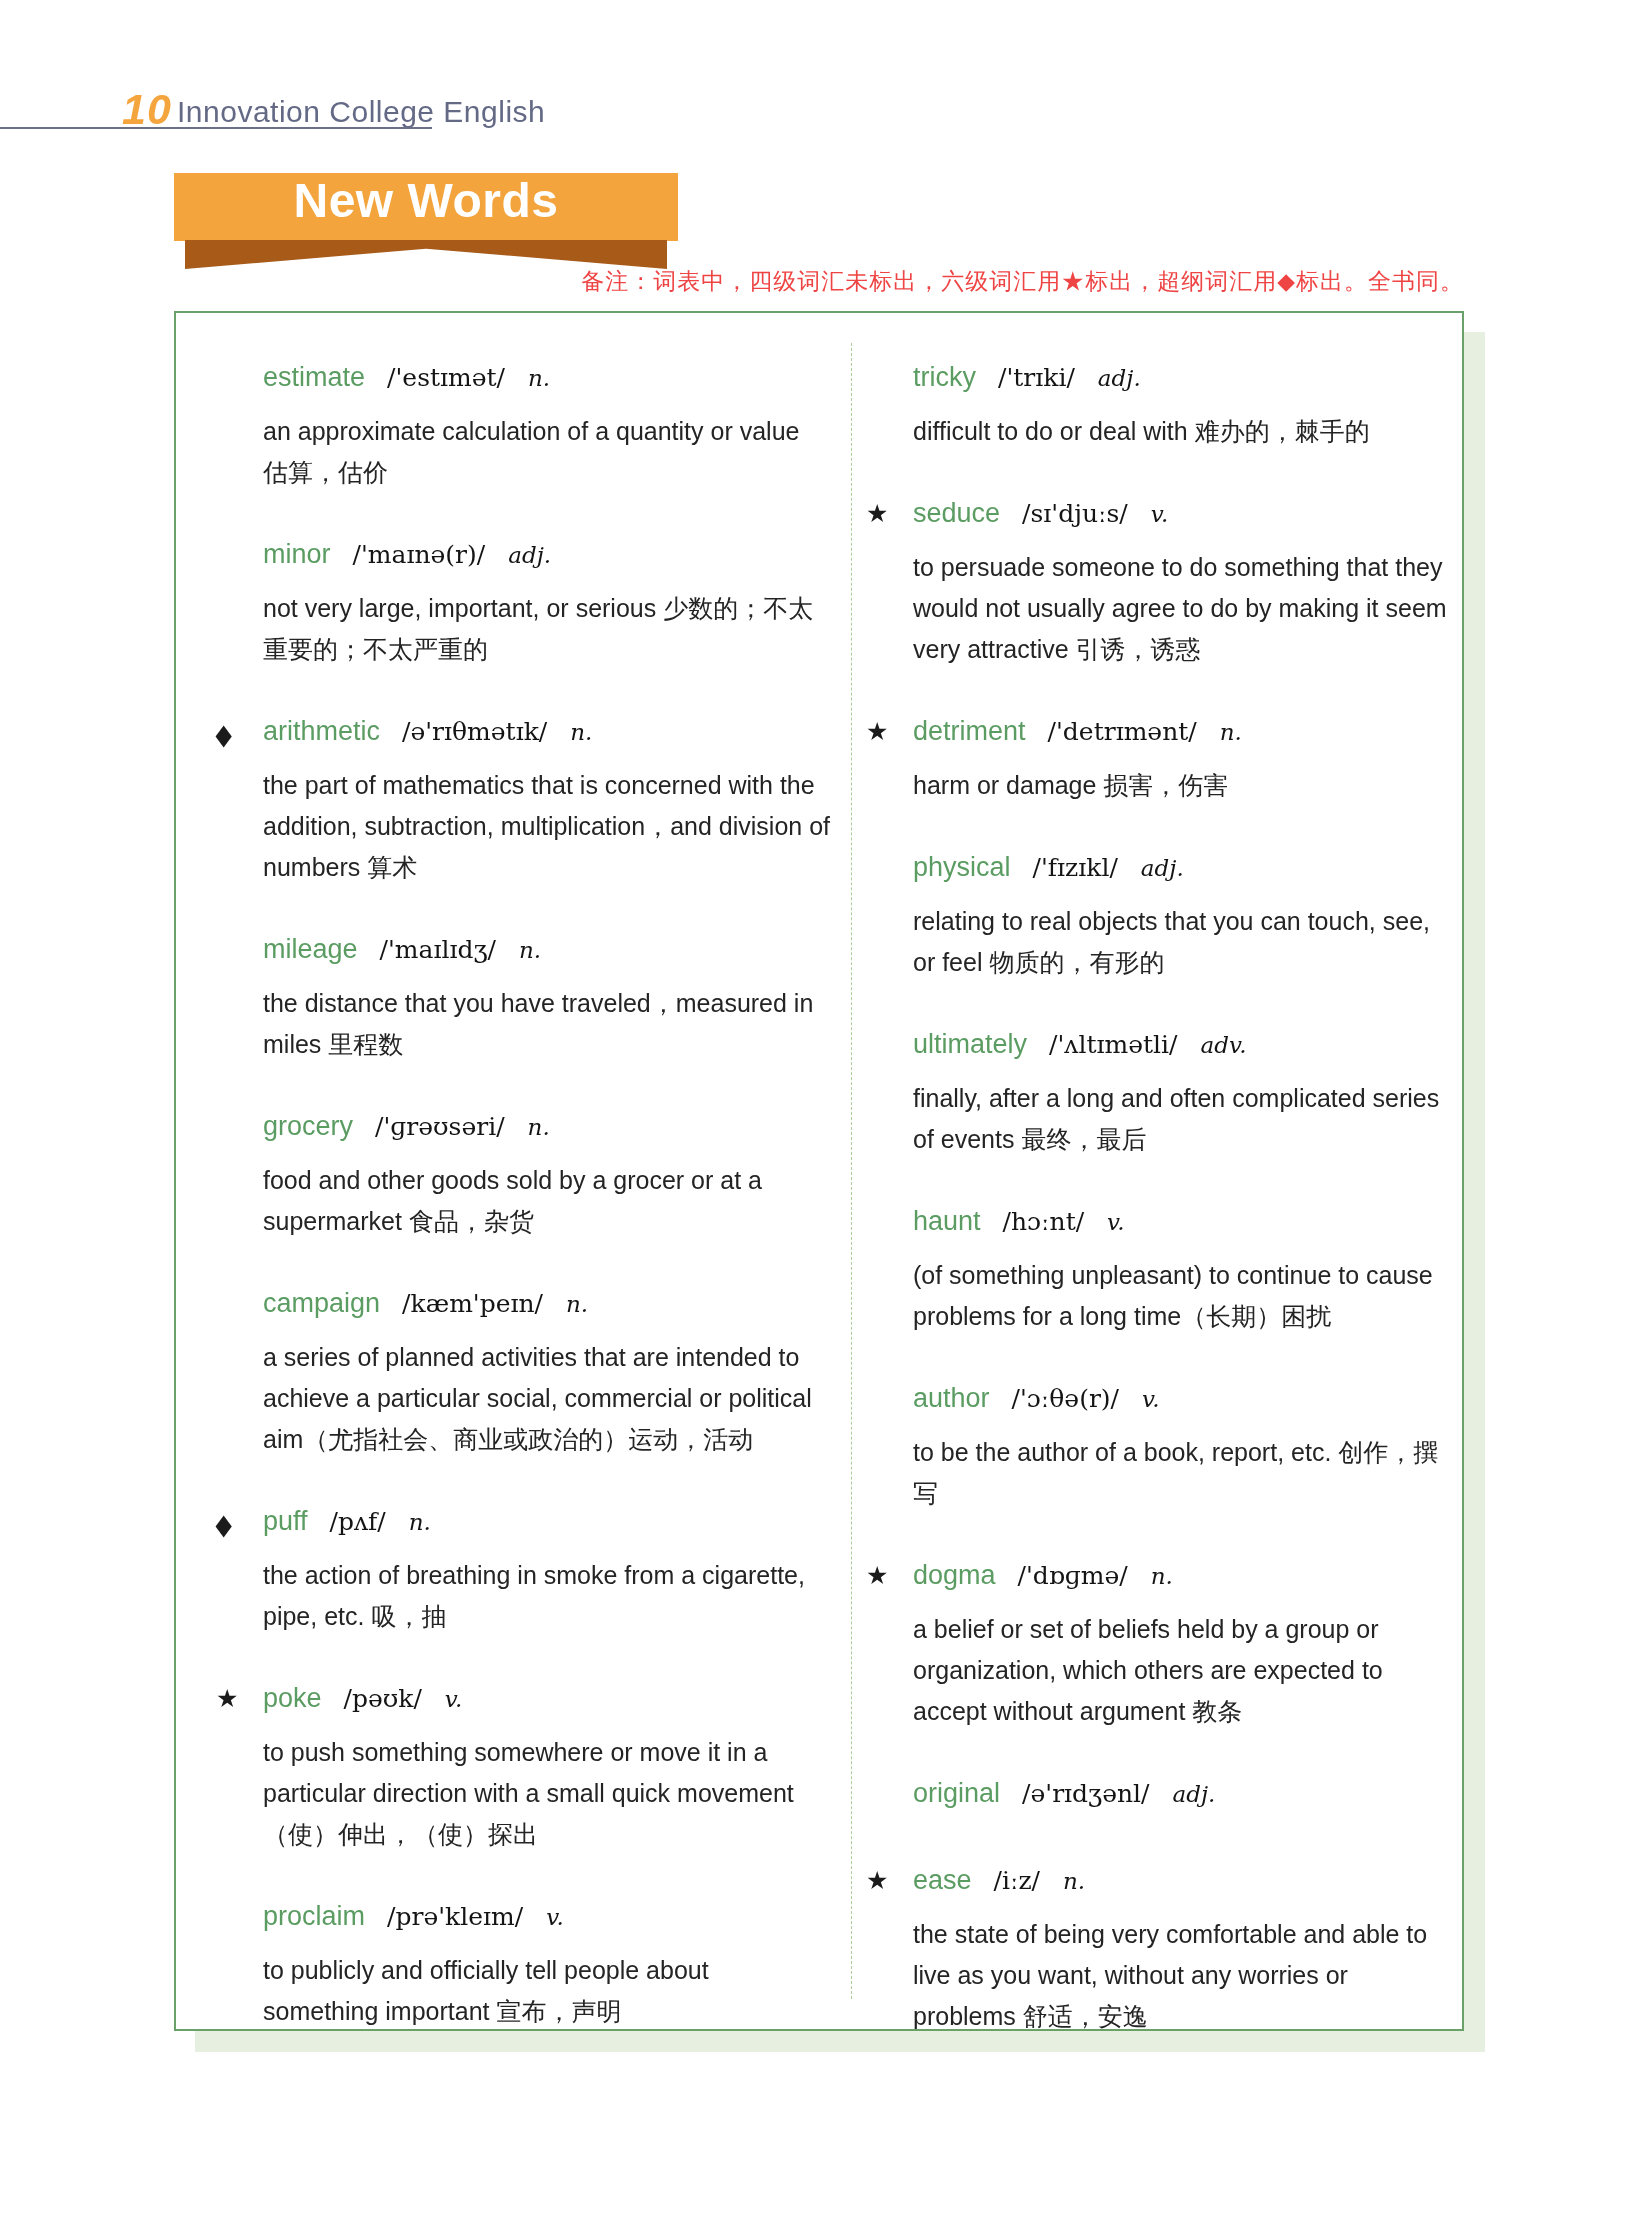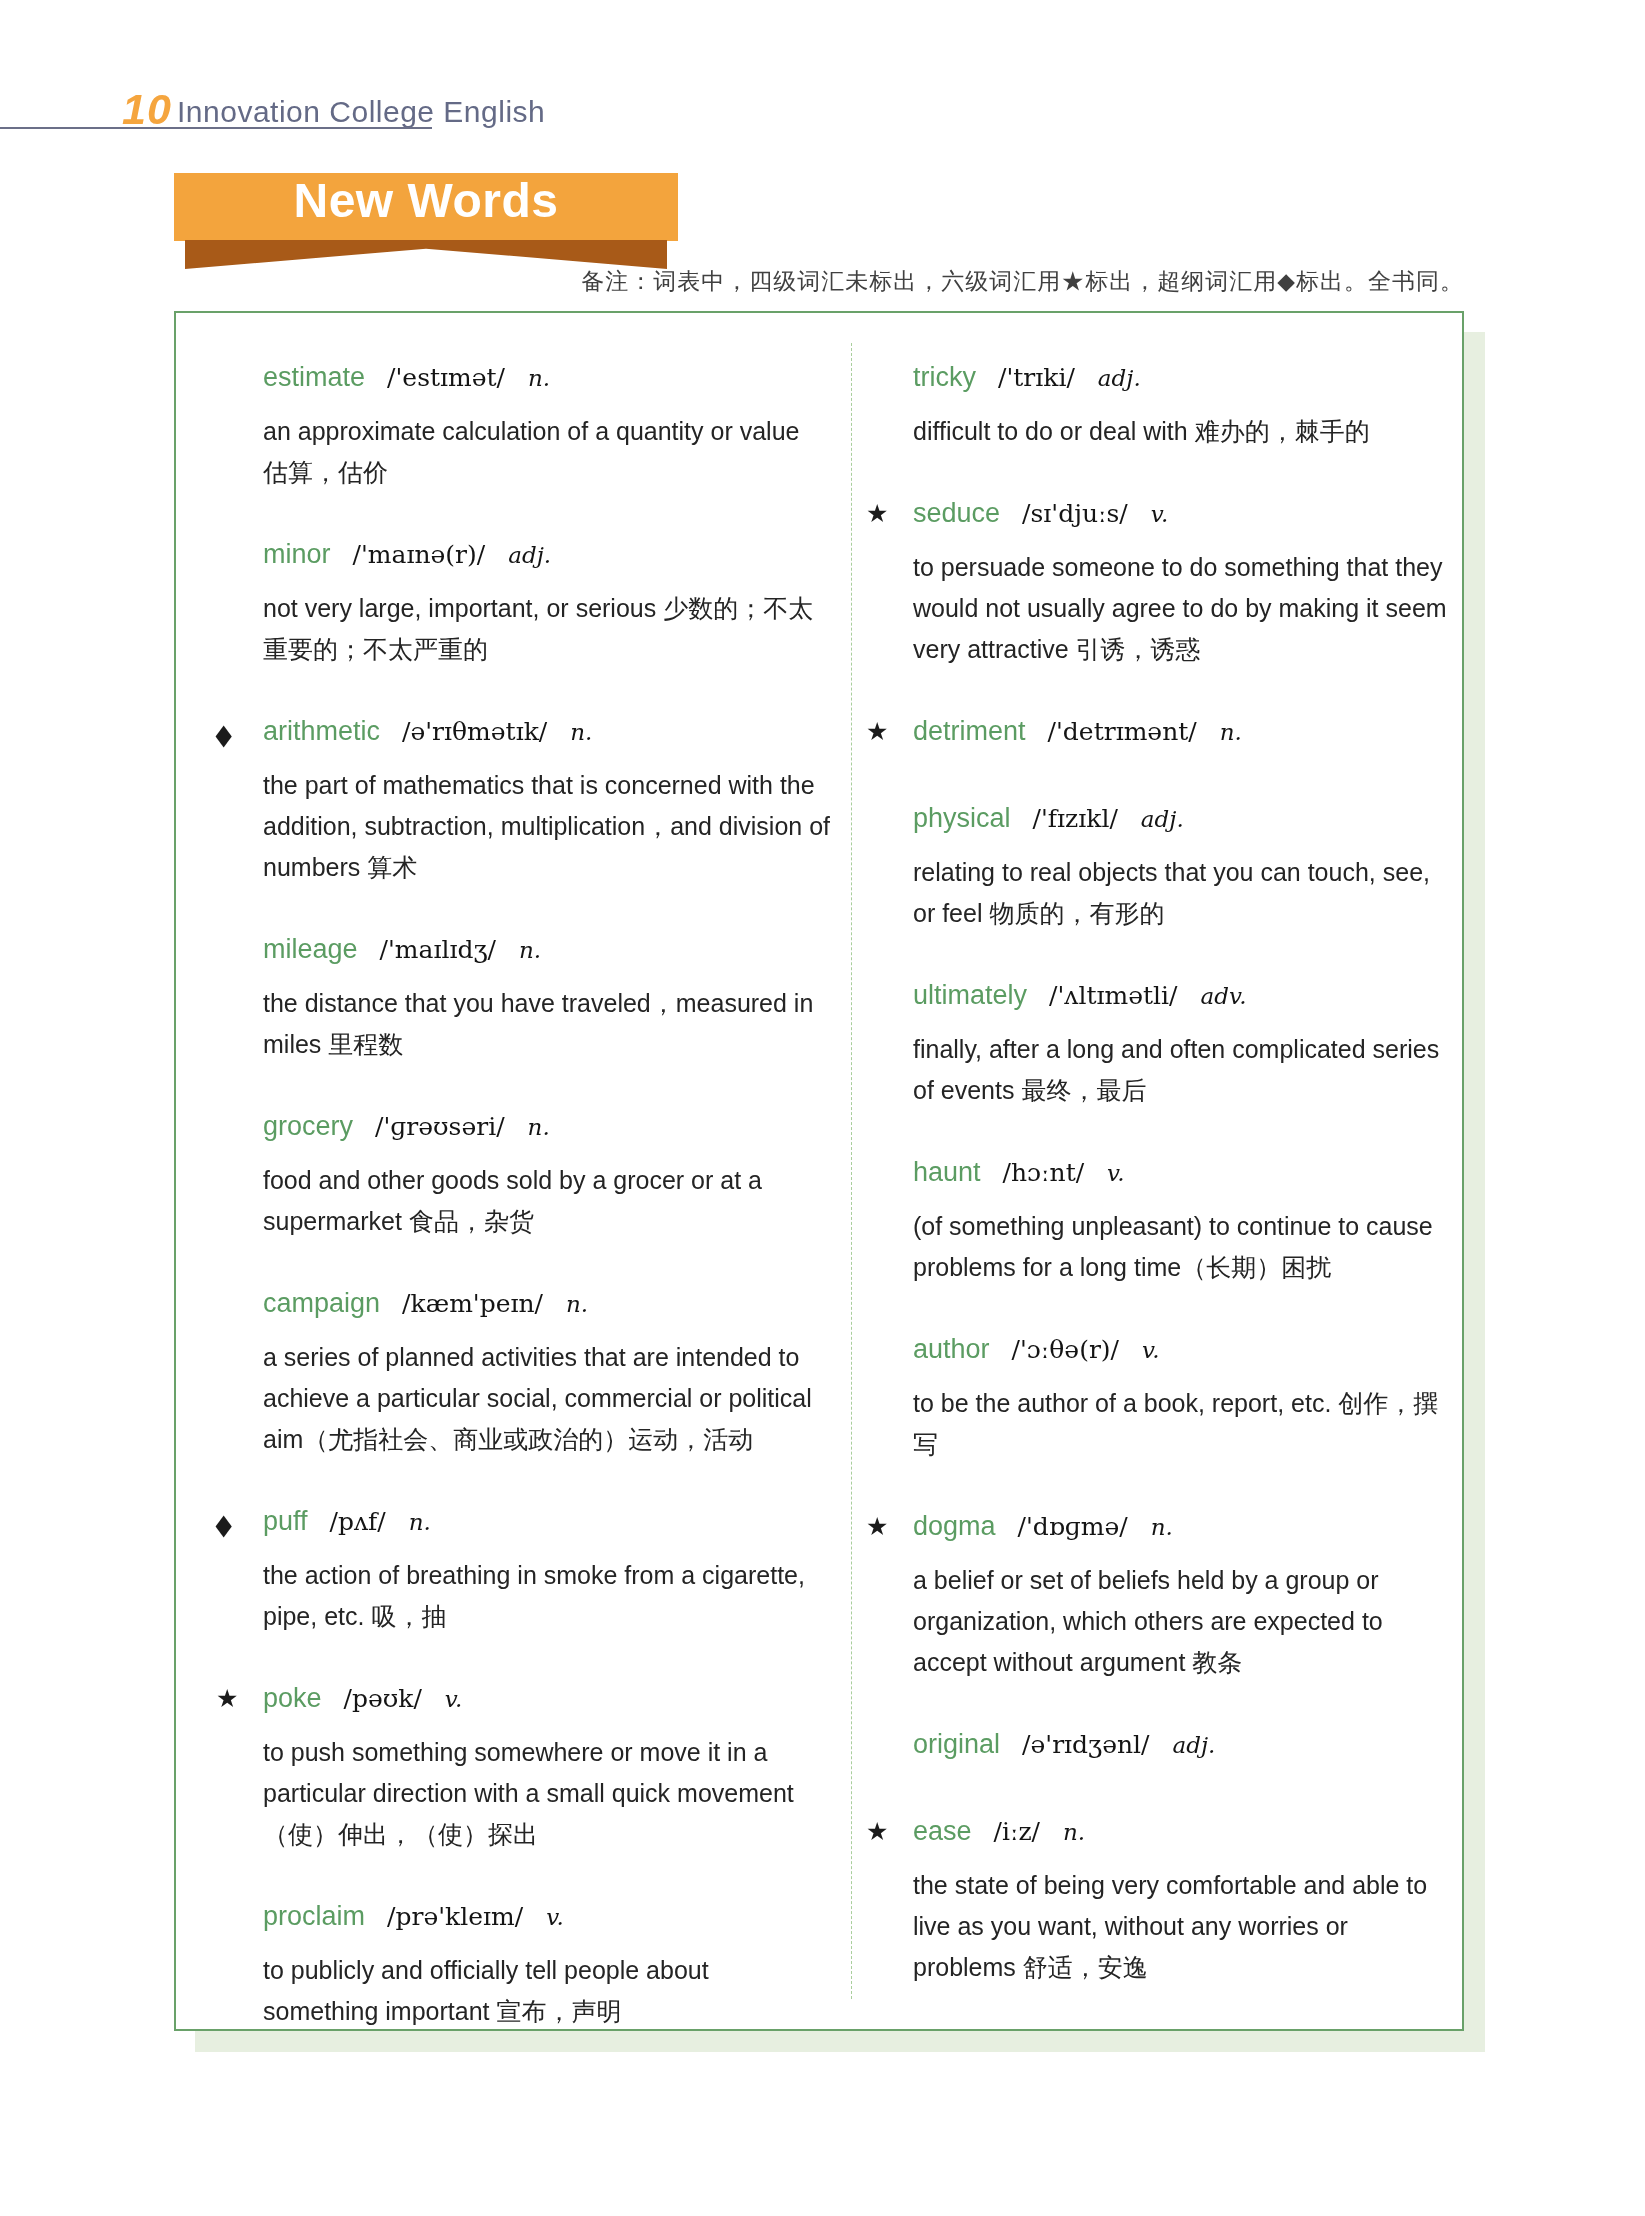--- a/index.html
+++ b/index.html
@@ -37,21 +37,21 @@
   }
   .banner-fold{
     position:absolute;left:11px;top:67px;width:482px;height:29px;
     background:#A85A18;
     clip-path:polygon(0 0,100% 0,100% 100%,50% 30%,0 100%);
   }
   
   .note{
     position:absolute;right:182px;top:266px;
     font-family:"DejaVu Serif","Liberation Serif",serif;
-    font-size:23px;color:#404040;letter-spacing:1px;
+    font-size:23px;color:#ef4444;letter-spacing:1px;
   }
   
   .wordbox{
     position:absolute;left:174px;top:311px;
     box-sizing:border-box;
     width:1290px;height:1720px;
     border:2px solid #69A169;
     background:#ffffff;
     box-shadow:21px 21px 0 0 #E7EFE0;
     display:flex;
@@ -182,20 +182,21 @@
           <span class="marker star">★</span>
           <div class="content">
             <div class="headline"><span class="word">seduce</span><span class="phon">/sɪ'djuːs/</span><span class="pos">v.</span></div>
             <div class="defn">to persuade someone to do something that they would not usually agree to do by making it seem very attractive 引诱，诱惑</div>
           </div>
         </div>
         <div class="entry">
           <span class="marker star">★</span>
           <div class="content">
             <div class="headline"><span class="word">detriment</span><span class="phon">/'detrɪmənt/</span><span class="pos">n.</span></div>
+            <div class="defn">harm or damage 损害，伤害</div>
           </div>
         </div>
         <div class="entry">
           <span class="marker"></span>
           <div class="content">
             <div class="headline"><span class="word">physical</span><span class="phon">/'fɪzɪkl/</span><span class="pos">adj.</span></div>
             <div class="defn">relating to real objects that you can touch, see, or feel 物质的，有形的</div>
           </div>
         </div>
         <div class="entry">

